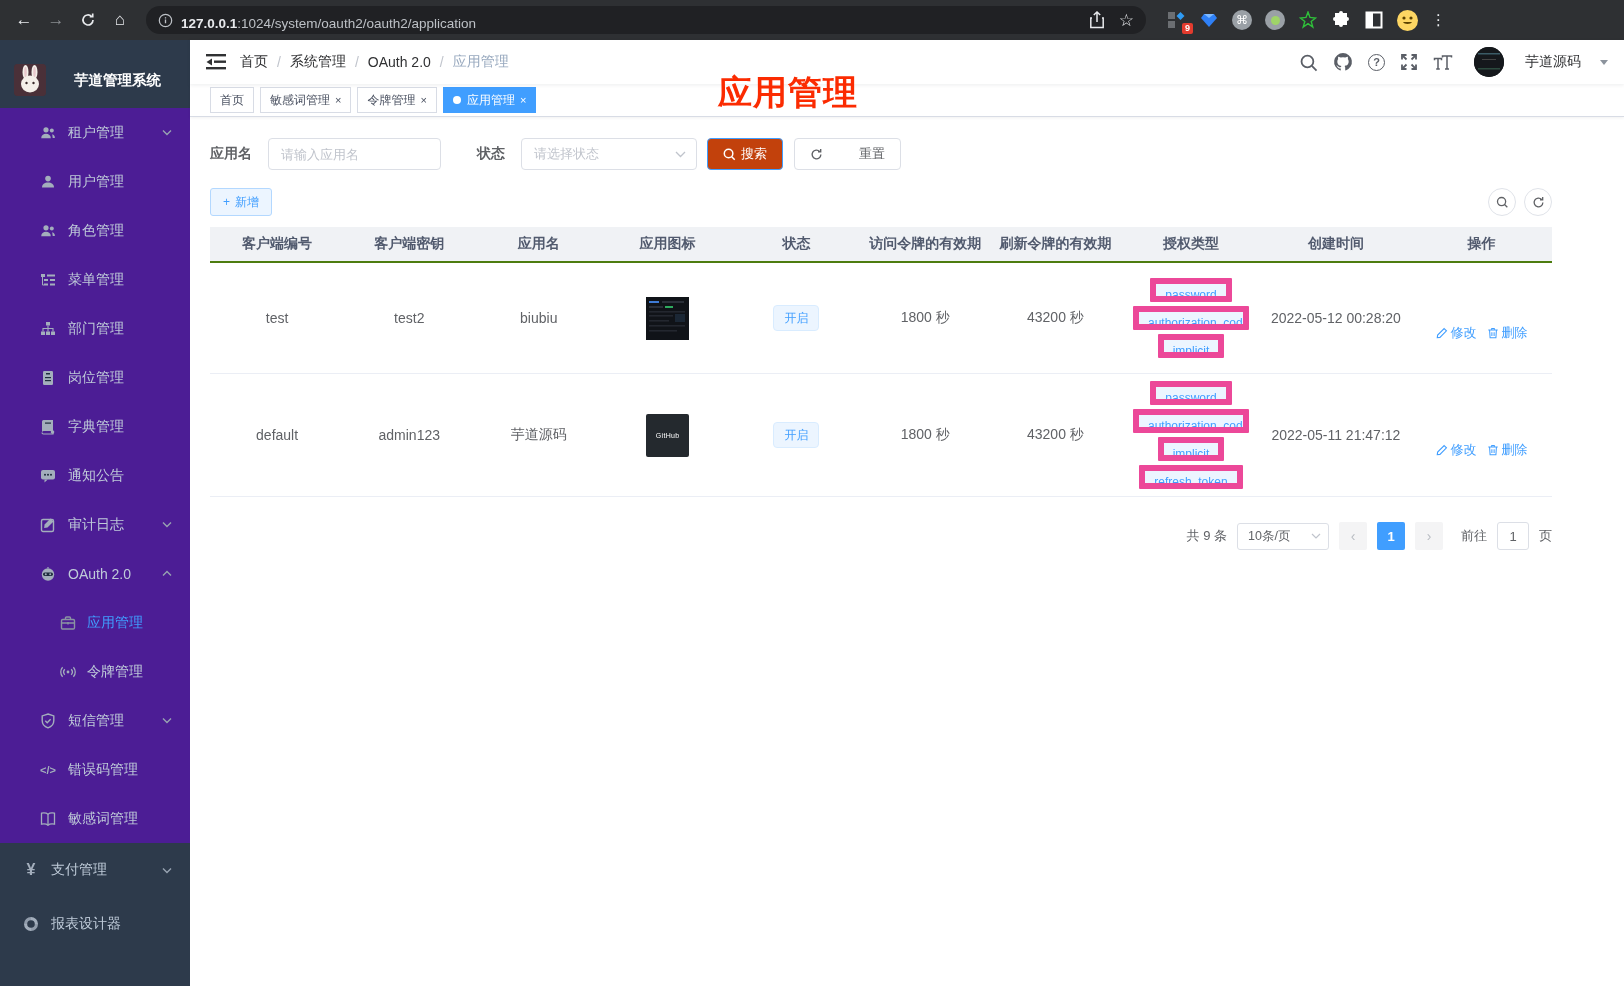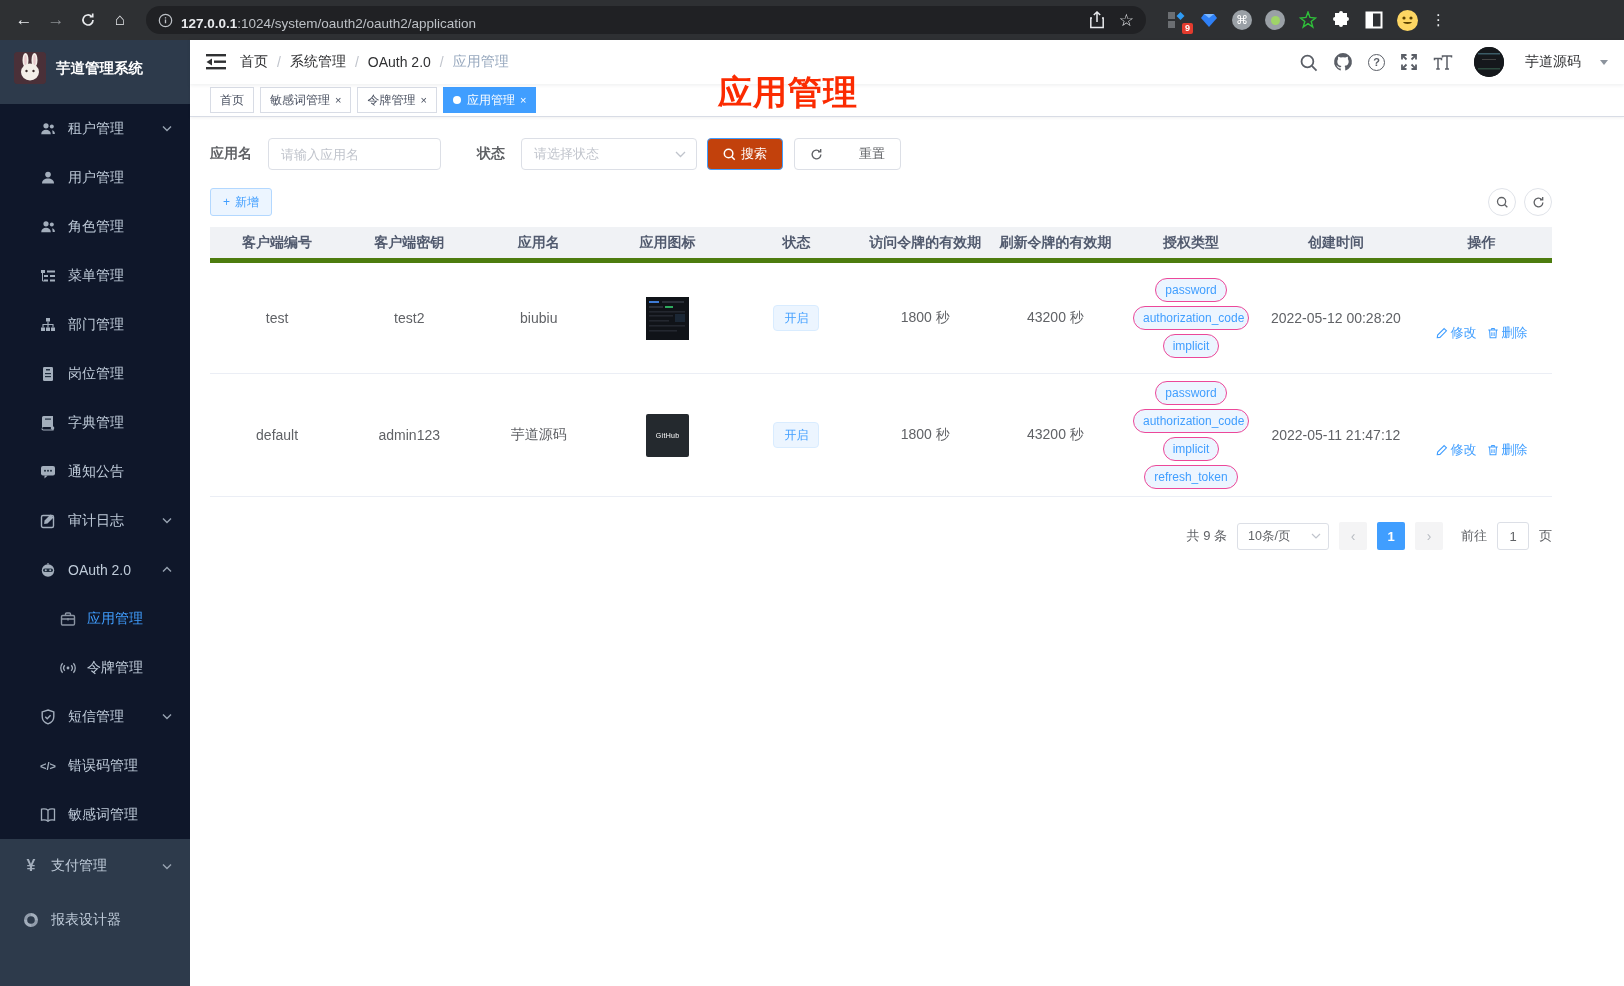--- a/index.html
+++ b/index.html
@@ -25,24 +25,24 @@
   .circle-ic { width:20px; height:20px; border-radius:50%; background:#9aa0a6; display:flex; align-items:center;
                justify-content:center; color:#fff; font-size:12px; }
   .smiley { width:21px; height:21px; border-radius:50%; background:#fdd663; position:relative; }
   .more-dots { color:#e8eaed; font-size:15px; letter-spacing:0; }
 
   
   .app { display:flex; height:946px; }
 
   
   .sidebar { width:190px; background:#2d3a4b; color:#bfcbd9; flex:none; display:flex; flex-direction:column; }
-  .logo-row { height:56px; display:flex; align-items:center; padding-left:14px; gap:10px; background:#2d3a4b; }
+  .logo-row { height:56px; display:flex; align-items:center; padding-left:14px; gap:28px; background:#2d3a4b;margin-top:12px; }
   .logo-img { width:32px; height:32px; border-radius:4px; background:#4a3038; overflow:hidden; flex:none; }
   .logo-title { color:#fff; font-size:14.5px; font-weight:700; }
-  .menu-dark { background:#0f172a;margin-top:8px; }
+  .menu-dark { background:#4c1d95; }
   .m-item { height:49px; display:flex; align-items:center; padding:0 18px 0 40px; font-size:14px; cursor:pointer; }
   .m-item .mi-ico { width:16px; height:16px; margin-right:12px; color:#a3aebc; flex:none; }
   .m-item .arrow { margin-left:auto; color:#97a3b1; }
   .m-child { padding-left:60px; }
   .m-child .mi-ico { margin-right:11px; }
   .m-item.active { color:#409eff; }
   .menu-light .m-item { height:54px; padding-left:23px; }
   .menu-light { background:#2d3a4b; flex:1; }
 
   
@@ -86,34 +86,34 @@
   .btn.primary { background:#c2410c; border-color:#409eff; color:#fff; }
   .btn.reset { margin-left:11px;gap:36px; }
   .toolbar-row { margin-top:18px; display:flex; align-items:center; }
   .btn.add { height:28px; padding:0 12px; font-size:12px; background:#ecf5ff; border:1px solid #b3d8ff; color:#409eff; border-radius:3px; }
   .tool-right { margin-left:auto; display:flex; gap:8px; }
   .circle-btn { width:28px; height:28px; border-radius:50%; border:1px solid #e0e3e9; background:#fff; color:#606266;
                 display:flex; align-items:center; justify-content:center; cursor:pointer; }
 
   
   .table { margin-top:11px; width:100%; font-size:14px; color:#606266; }
-  .t-head { display:flex; background:#f0f2f5; height:36px; align-items:center; border-bottom:5px solid #4d7c0f; }
+  .t-head { display:flex; background:#f0f2f5; height:36px; align-items:center; border-bottom:2px solid #4d7c0f; }
   .t-head .cell { color:#515a6e; font-weight:700; }
   .t-row { display:flex; align-items:center; border-bottom:1px solid #ebeef5; }
   .t-row.r0 { height:111px; } .t-row.r1 { height:123px; }
   .cell { text-align:center; display:flex; align-items:center; justify-content:center; overflow:hidden; }
   .c0{width:10%} .c1{width:9.7%} .c2{width:9.6%} .c3{width:9.6%} .c4{width:9.6%}
   .c5{width:9.6%} .c6{width:9.8%} .c7{width:10.4%} .c8{width:11.2%} .c9{width:10.5%}
   .app-icon { width:43px; height:43px; border-radius:2px; background:#17191d; display:flex; align-items:center;
               justify-content:center; }
   .app-icon.gh { background:#24292e; color:#fff; font-size:7px; letter-spacing:.3px; }
   .tag { background:#ecf5ff; border:1px solid #d9ecff; color:#409eff; border-radius:4px; height:26px; line-height:24px;
          padding:0 10px; font-size:12px; display:inline-block; }
   .grants { display:flex; flex-direction:column; align-items:center; gap:4px; }
-  .grant { background:#ecf5ff; border:1px solid #ec4899; color:#409eff; border-radius:12px; height:24px; line-height:22px;
+  .grant { background:#ecf5ff; border:6px solid #ec4899; color:#409eff; border-radius:1px; height:24px; line-height:22px;
            padding:0 9px; font-size:12px; max-width:116px; white-space:nowrap; overflow:hidden; }
   .ops { gap:10px; }
   .op-link { color:#409eff; font-size:13px; display:inline-flex; align-items:center; gap:3px; cursor:pointer;margin-top:29px; }
 
   
   .pager { margin-top:25px; display:flex; align-items:center; justify-content:flex-end; gap:10px; font-size:13px; color:#606266; }
   .pg-select { width:92px; height:27px; border:1px solid #dcdfe6; border-radius:3px; display:flex; align-items:center;
                padding:0 7px 0 10px; cursor:pointer; }
   .pg-select span { flex:1; font-size:12.5px; color:#606266; }
   .pg-btn { width:28px; height:28px; border-radius:2px; background:#f4f4f5; color:#b8bcc2; display:flex; align-items:center;

